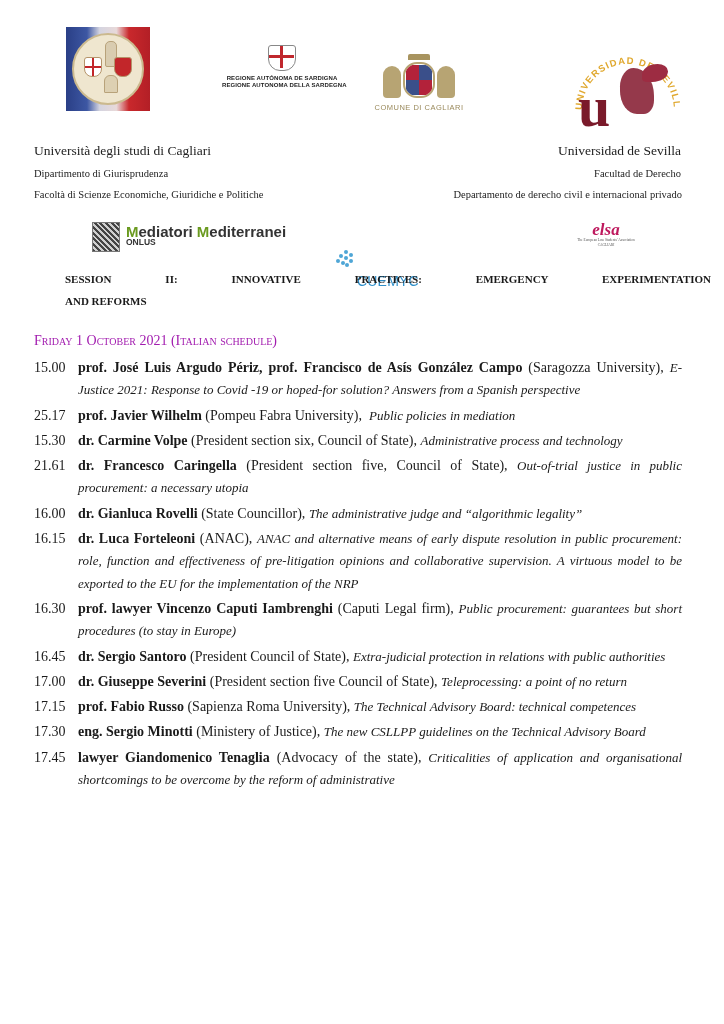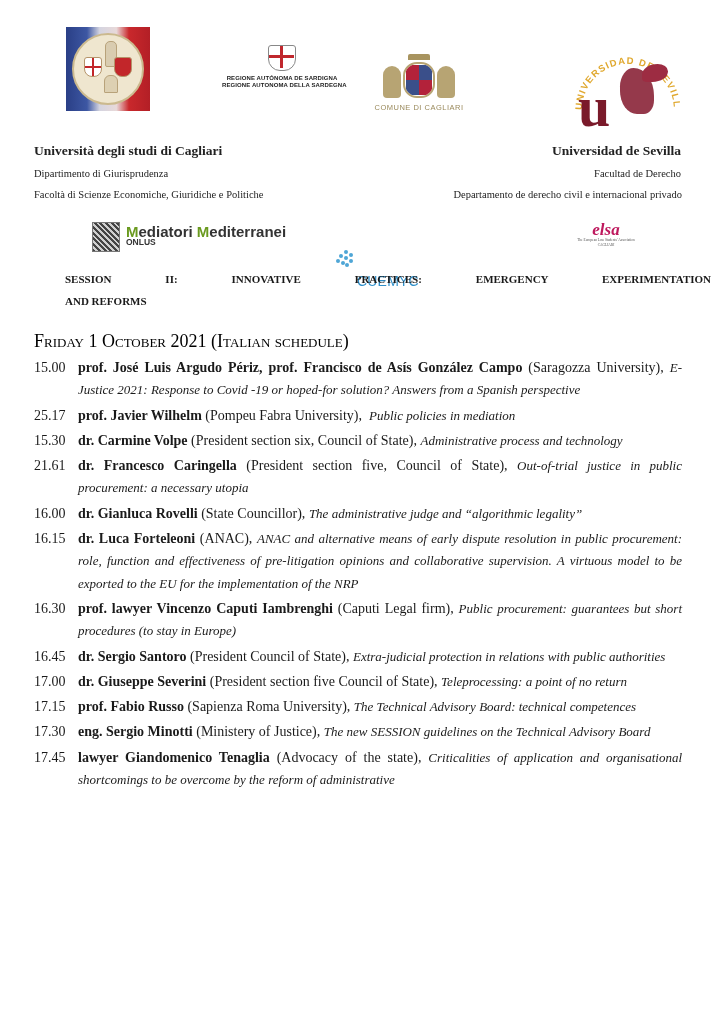--- a/index.html
+++ b/index.html
@@ -39,21 +39,21 @@
 
   .logo-sevilla { left: 572px; top: 40px; width: 112px; height: 100px; }
   .logo-sevilla .arc { position: absolute; left: 0; top: 0; width: 112px; height: 100px; }
   .logo-sevilla .u { position: absolute; left: 6px; top: 42px; font-family: "Liberation Serif", serif; font-size: 58px; font-weight: bold; color: #7a1a2a; line-height: 50px; }
   .logo-sevilla .angel { position: absolute; left: 48px; top: 28px; width: 34px; height: 46px; background: #8a2337; border-radius: 40% 60% 30% 50%; opacity: 0.9; }
   .logo-sevilla .wing { position: absolute; left: 70px; top: 24px; width: 26px; height: 18px; background: #9d2c42; border-radius: 60% 40% 60% 20%; }
 
   
   .inst-left { left: 34px; top: 142px; }
   .inst-right { right: 43px; top: 142px; text-align: right; }
-  .inst-name { font-size: 13.5px; font-weight: bold; line-height: 18px; color: #222; }
+  .inst-name { font-size: 13.5px; font-weight: normal; line-height: 18px; color: #222; }
   .inst-line { font-size: 10.5px; line-height: 14px; color: #222; margin-top: 7px; }
   .inst-right .inst-line.dept { margin-right: -1px; }
 
   
   .logo-mediatori { left: 92px; top: 222px; height: 30px; display: flex; align-items: center; }
   .logo-mediatori .pic { width: 26px; height: 28px; background: repeating-linear-gradient(45deg, #444 0 2px, #cfcfcf 2px 4px); border: 1px solid #777; }
   .logo-mediatori .txt { margin-left: 6px; font-family: "Liberation Sans", sans-serif; line-height: 11px; }
   .logo-mediatori .t1 { font-size: 15px; font-weight: bold; color: #333; white-space: nowrap; }
   .logo-mediatori .t1 .m { color: #6a9a1f; }
   .logo-mediatori .t2 { font-size: 8.5px; font-weight: bold; color: #333; text-align: left; }
@@ -64,21 +64,21 @@
   .logo-cuemyc .txt { margin-left: 3px; font-family: "Liberation Sans", sans-serif; font-size: 14px; color: #2f8fc9; letter-spacing: 0.2px; margin-top: 45px; }
 
   .logo-elsa { left: 562px; top: 222px; width: 88px; text-align: center; }
   .logo-elsa .e { font-family: "Liberation Serif", serif; font-weight: bold; font-style: italic; font-size: 17px; color: #be185d; line-height: 16px; }
   .logo-elsa .s1 { font-size: 3.5px; line-height: 5px; color: #555; white-space: nowrap; }
   .logo-elsa .s2 { font-size: 3.5px; line-height: 5px; color: #555; }
 
   
   .session-title { left: 34px; top: 268px; width: 646px; font-size: 11px; font-weight: bold; line-height: 22px; text-align: justify; text-align-last: left; color: #1a1a1a; margin-left: 31px; }
   .session-title .l1 { display: block; text-align: justify; text-align-last: justify; }
-  .session-date { left: 34px; top: 331px; font-size: 18px; line-height: 20px; color: #000000; font-variant: small-caps; }
+  .session-date { left: 34px; top: 331px; font-size: 14px; line-height: 20px; color: #a21caf; font-variant: small-caps; }
 
   
   .schedule { left: 34px; top: 357px; width: 648px; }
   .item { position: relative; padding-left: 44px; font-size: 14px; line-height: 22.3px; text-align: justify; margin-bottom: 3px; color: #1a1a1a; }
   .item .time { position: absolute; left: 0; top: 0; font-size: 14px; }
   .item .speaker { font-weight: bold; }
   .item .title { font-style: italic; font-size: 13px; }
 </style>
 </head>
 <body>
@@ -201,18 +201,18 @@
   <div class="item">
     <span class="time">16.45</span><span class="speaker">dr. Sergio Santoro</span><span> (President Council of State), </span><span class="title">Extra-judicial protection in relations with public authorities</span>
   </div>
   <div class="item">
     <span class="time">17.00</span><span class="speaker">dr. Giuseppe Severini</span><span> (President section five Council of State), </span><span class="title">Teleprocessing: a point of no return</span>
   </div>
   <div class="item">
     <span class="time">17.15</span><span class="speaker">prof. Fabio Russo</span><span> (Sapienza Roma University), </span><span class="title">The Technical Advisory Board: technical competences</span>
   </div>
   <div class="item">
-    <span class="time">17.30</span><span class="speaker">eng. Sergio Minotti</span><span> (Ministery of Justice), </span><span class="title">The new SESSION guidelines on the Technical Advisory Board</span>
+    <span class="time">17.30</span><span class="speaker">eng. Sergio Minotti</span><span> (Ministery of Justice), </span><span class="title">The new CSLLPP guidelines on the Technical Advisory Board</span>
   </div>
   <div class="item">
     <span class="time">17.45</span><span class="speaker">lawyer Giandomenico Tenaglia</span><span> (Advocacy of the state), </span><span class="title">Criticalities of application and organisational shortcomings to be overcome by the reform of administrative</span>
   </div>
 </div>
 
 </body></html>

